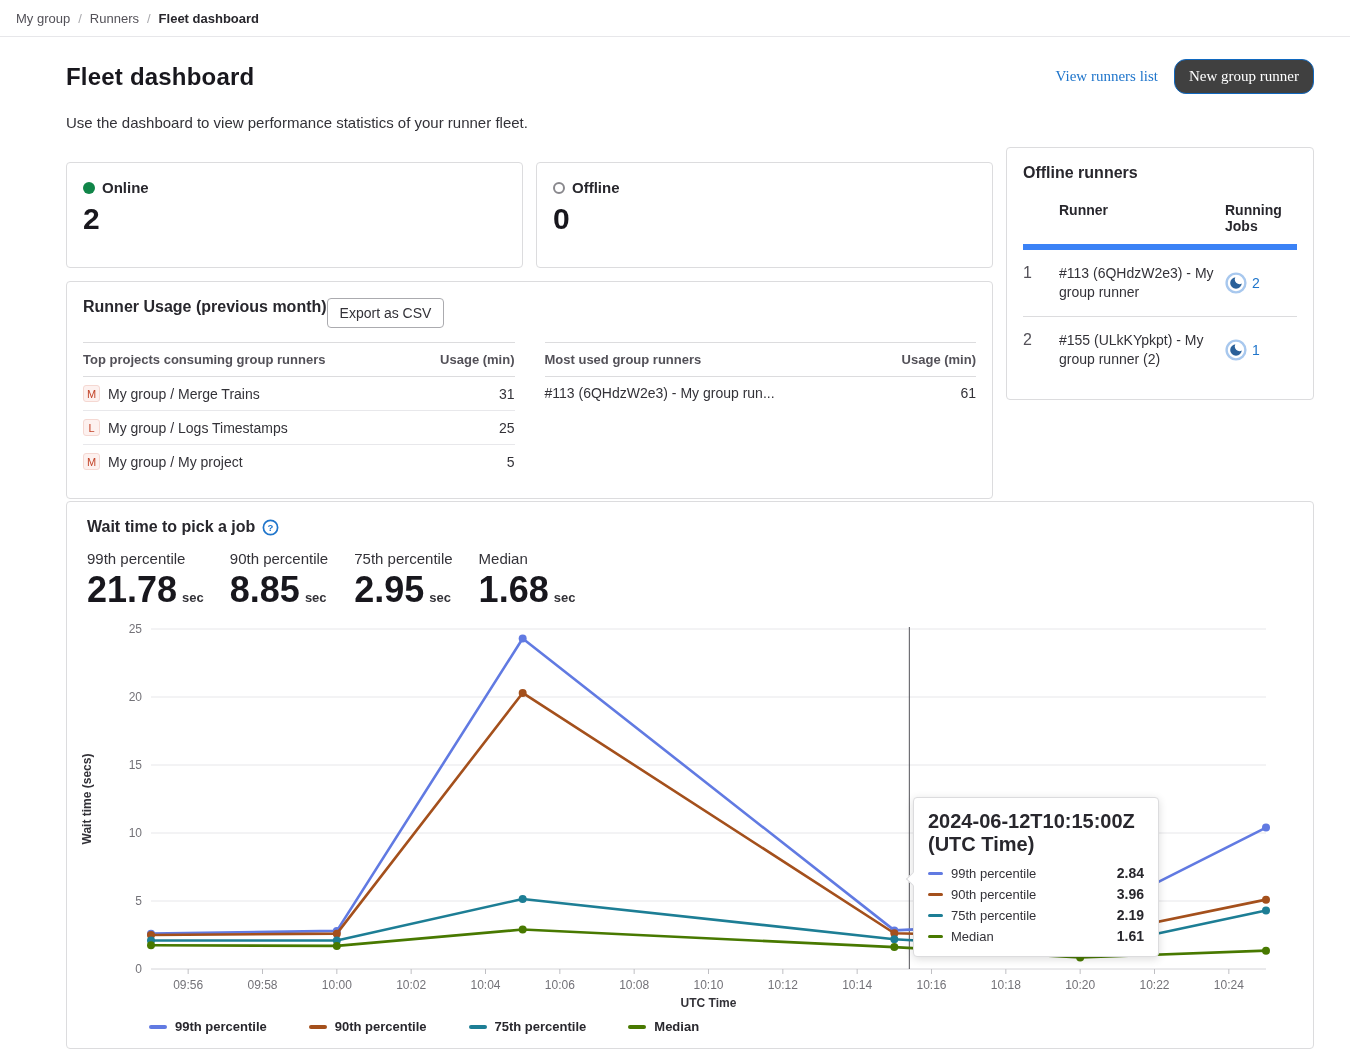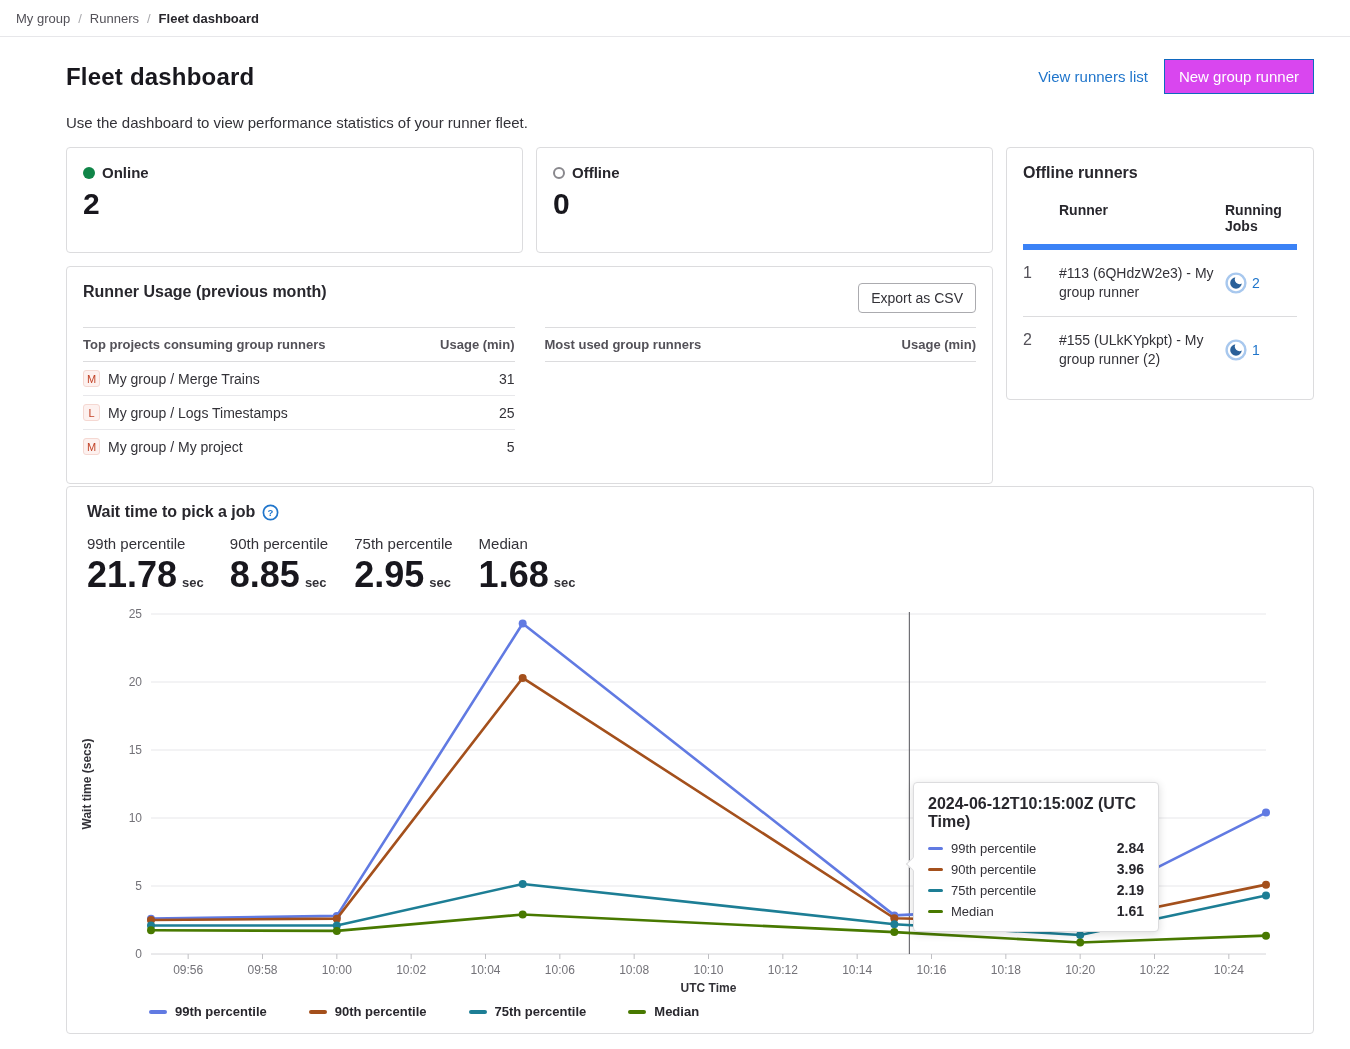--- a/index.html
+++ b/index.html
@@ -12,41 +12,41 @@
     border-bottom:1px solid #e7e7ea; font-size:13px; }
   .crumb { color:#535158; }
   .crumb.last { color:#28272d; font-weight:bold; }
   .crumb-sep { color:#a9a9ad; margin:0 8px; }
 
   .main { margin:0 36px 0 66px; width:1248px; }
 
   
   .header-row { display:flex; align-items:center; justify-content:space-between; margin-top:22px; }
   .page-title { font-size:24px; font-weight:600; color:#18171d; letter-spacing:.2px; }
-  .header-actions { display:flex; align-items:center; gap:16px; }
+  .header-actions { display:flex; align-items:center; gap:16px;font-family:Liberation Serif, serif; }
   .link-btn { color:#1f75cb; font-size:15px; text-decoration:none; cursor:pointer; }
-  .primary-btn { background:#d946ef; color:#fff; border:1px solid #1068bf; border-radius:0;
+  .primary-btn { background:#404040; color:#fff; border:1px solid #1068bf; border-radius:12px;
     font-size:15px; padding:8px 14px; cursor:pointer; font-family:inherit; }
   .page-desc { margin-top:20px; font-size:15px; color:#333238; }
 
   
   .dash-grid { display:grid; grid-template-columns:927px 308px; gap:13px; margin-top:16px; align-items:start; }
-  .left-col { display:flex; flex-direction:column; gap:13px; }
+  .left-col { display:flex; flex-direction:column; gap:13px;margin-top:15px; }
   .stat-row { display:grid; grid-template-columns:1fr 1fr; gap:13px; }
   .card { background:#fff; border:1px solid #dcdcde; border-radius:4px; }
 
   .stat-card { padding:16px; height:106px; }
   .stat-head { display:flex; align-items:center; gap:7px; font-size:15px; font-weight:bold; color:#28272d; }
   .dot-online { width:12px; height:12px; border-radius:50%; background:#108548; }
   .dot-offline { width:12px; height:12px; border-radius:50%; background:#fff; border:2px solid #89888d; }
   .stat-value { font-size:30px; font-weight:bold; color:#18171d; margin-top:6px; }
 
   
   .usage-card { padding:16px 16px 20px; }
-  .usage-head { display:flex; align-items:flex-start; justify-content:space-between; }
+  .usage-head { display:flex; align-items:flex-start; }
   .card-title { font-size:16px; font-weight:bold; color:#28272d; }
   .secondary-btn { background:#fff; border:1px solid #ababaf; border-radius:4px; color:#333238;
     font-size:14px; padding:6px 12px; cursor:pointer; font-family:inherit; }
   .usage-tables { display:grid; grid-template-columns:1fr 1fr; column-gap:30px; margin-top:14px; }
   .mini-table { border-top:1px solid #dcdcde; }
   .mt-head { display:flex; justify-content:space-between; padding:9px 0; font-size:13px; font-weight:bold;
     color:#535158; border-bottom:1px solid #dcdcde; }
   .mt-row { display:flex; align-items:center; justify-content:space-between; padding:8px 0;
     font-size:14px; color:#333238; border-bottom:1px solid #e8e8eb; }
   .mt-row:last-child { border-bottom:none; }
@@ -81,21 +81,21 @@
   svg text { font-family:"Liberation Sans", sans-serif; }
   .tick { font-size:12px; fill:#737278; }
   .axis-name { font-size:12px; font-weight:bold; fill:#333238; }
 
   
   .chart-tooltip { position:absolute; left:846px; top:178px; width:246px; background:#fff;
     border:1px solid #dcdcde; border-radius:4px; box-shadow:0 2px 8px rgba(0,0,0,0.14);
     padding:12px 14px; z-index:5; }
   .tt-arrow { position:absolute; left:-6px; top:76px; width:10px; height:10px; background:#fff;
     border-left:1px solid #dcdcde; border-bottom:1px solid #dcdcde; transform:rotate(45deg); }
-  .tt-title { font-size:16px; font-weight:bold; color:#28272d; margin-bottom:9px; }
+  .tt-title { font-size:20px; font-weight:bold; color:#28272d; margin-bottom:9px; }
   .tt-row { display:flex; align-items:center; gap:8px; margin-top:5px; }
   .tt-swatch { width:15px; height:3px; border-radius:2px; flex:none; }
   .tt-label { flex:1; font-size:13px; color:#333238; }
   .tt-value { font-size:14px; font-weight:bold; color:#28272d; }
 
   
   .chart-legend { display:flex; gap:42px; padding-left:82px; margin-top:4px; }
   .legend-item { display:flex; align-items:center; gap:8px; cursor:pointer; }
   .legend-swatch { width:18px; height:4px; border-radius:2px; }
   .legend-label { font-size:13px; font-weight:bold; color:#28272d; }
@@ -174,20 +174,26 @@
                   <span class="avatar-chip">M</span>
                   <span>My group / My project</span>
                 </span>
                 <span class="mt-usage">5</span>
               </div>
             </div>
             <div class="mini-table">
               <div class="mt-head">
                 <span>Most used group runners</span>
                 <span>Usage (min)</span>
+              </div>
+              <div class="mt-row">
+                <span class="mt-name">
+                  <span>#113 (6QHdzW2e3) - My group run...</span>
+                </span>
+                <span class="mt-usage">61</span>
               </div>
             </div>
           </div>
         </div>
       </div>
 
       <div class="card runners-card">
         <div class="card-title">Offline runners</div>
         <div class="ar-table">
           <div class="ar-head">

